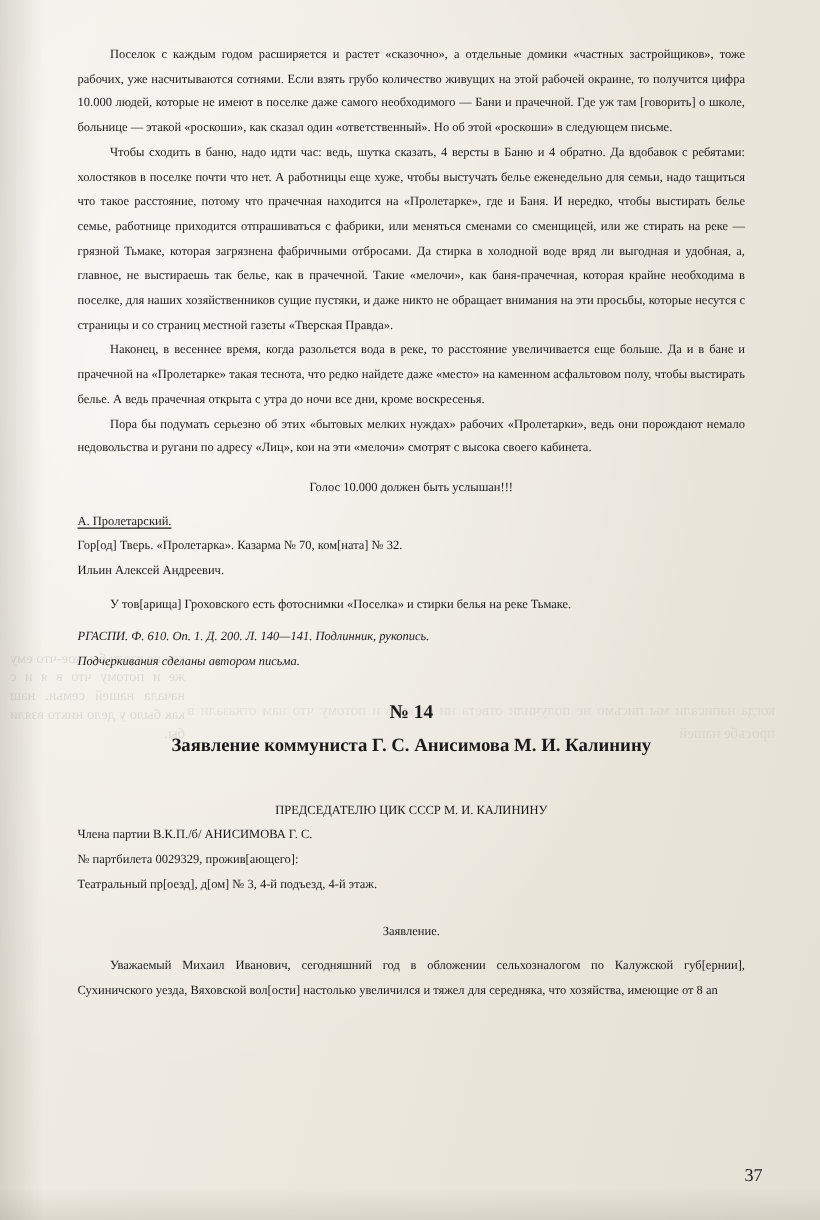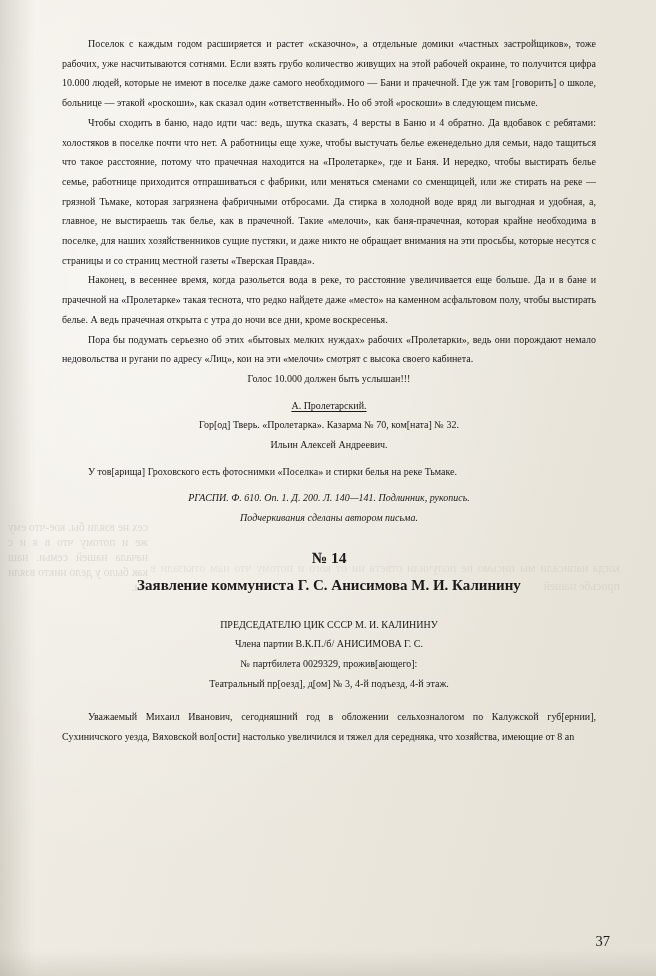--- a/index.html
+++ b/index.html
@@ -63,22 +63,22 @@
     width: 534px;
   }
   p {
     margin: 0;
     font-size: 10px;
     line-height: 19.7px;
     text-align: justify;
     text-indent: 26px;
     hyphens: manual;
   }
-  .center { text-align: center; text-indent: 0; }
-  .right { text-align: center; text-indent: 0; }
+  .center { text-align: center; text-indent: 0; margin-top: 12px; }
+  .right { text-align: left; text-indent: 0; }
   .ital { font-style: italic; }
   .spacer-s { height: 7px; }
   .spacer-m { height: 13px; }
   .spacer-l { height: 20px; }
   .doc-num {
     text-align: center;
     font-weight: bold;
     font-size: 15.5px;
     text-indent: 0;
     margin: 0;
@@ -155,20 +155,21 @@
 
     <div class="spacer-m"></div>
 
     <div class="spacer-s"></div>
     <p class="center">ПРЕДСЕДАТЕЛЮ ЦИК СССР М. И. КАЛИНИНУ</p>
     <p class="right">Члена партии В.К.П./б/ АНИСИМОВА Г. С.</p>
     <p class="right">№ партбилета 0029329, прожив[ающего]:</p>
     <p class="right">Театральный пр[оезд], д[ом] № 3, 4-й подъезд, 4-й этаж.</p>
 
     <div class="spacer-s"></div>
+    <p class="center">Заявление.</p>
 
     <div class="spacer-s"></div>
     <p>Уважаемый Михаил Иванович, сегодняшний год в обложении сельхозналогом по Калужской губ[ернии], Сухиничского уезда, Вяховской вол[ости] настолько увеличился и тяжел для середняка, что хозяйства, имеющие от 8 an</p>
 
   </div>
 
   <div class="pageno">37</div>
 </div>
 
 </body></html>

